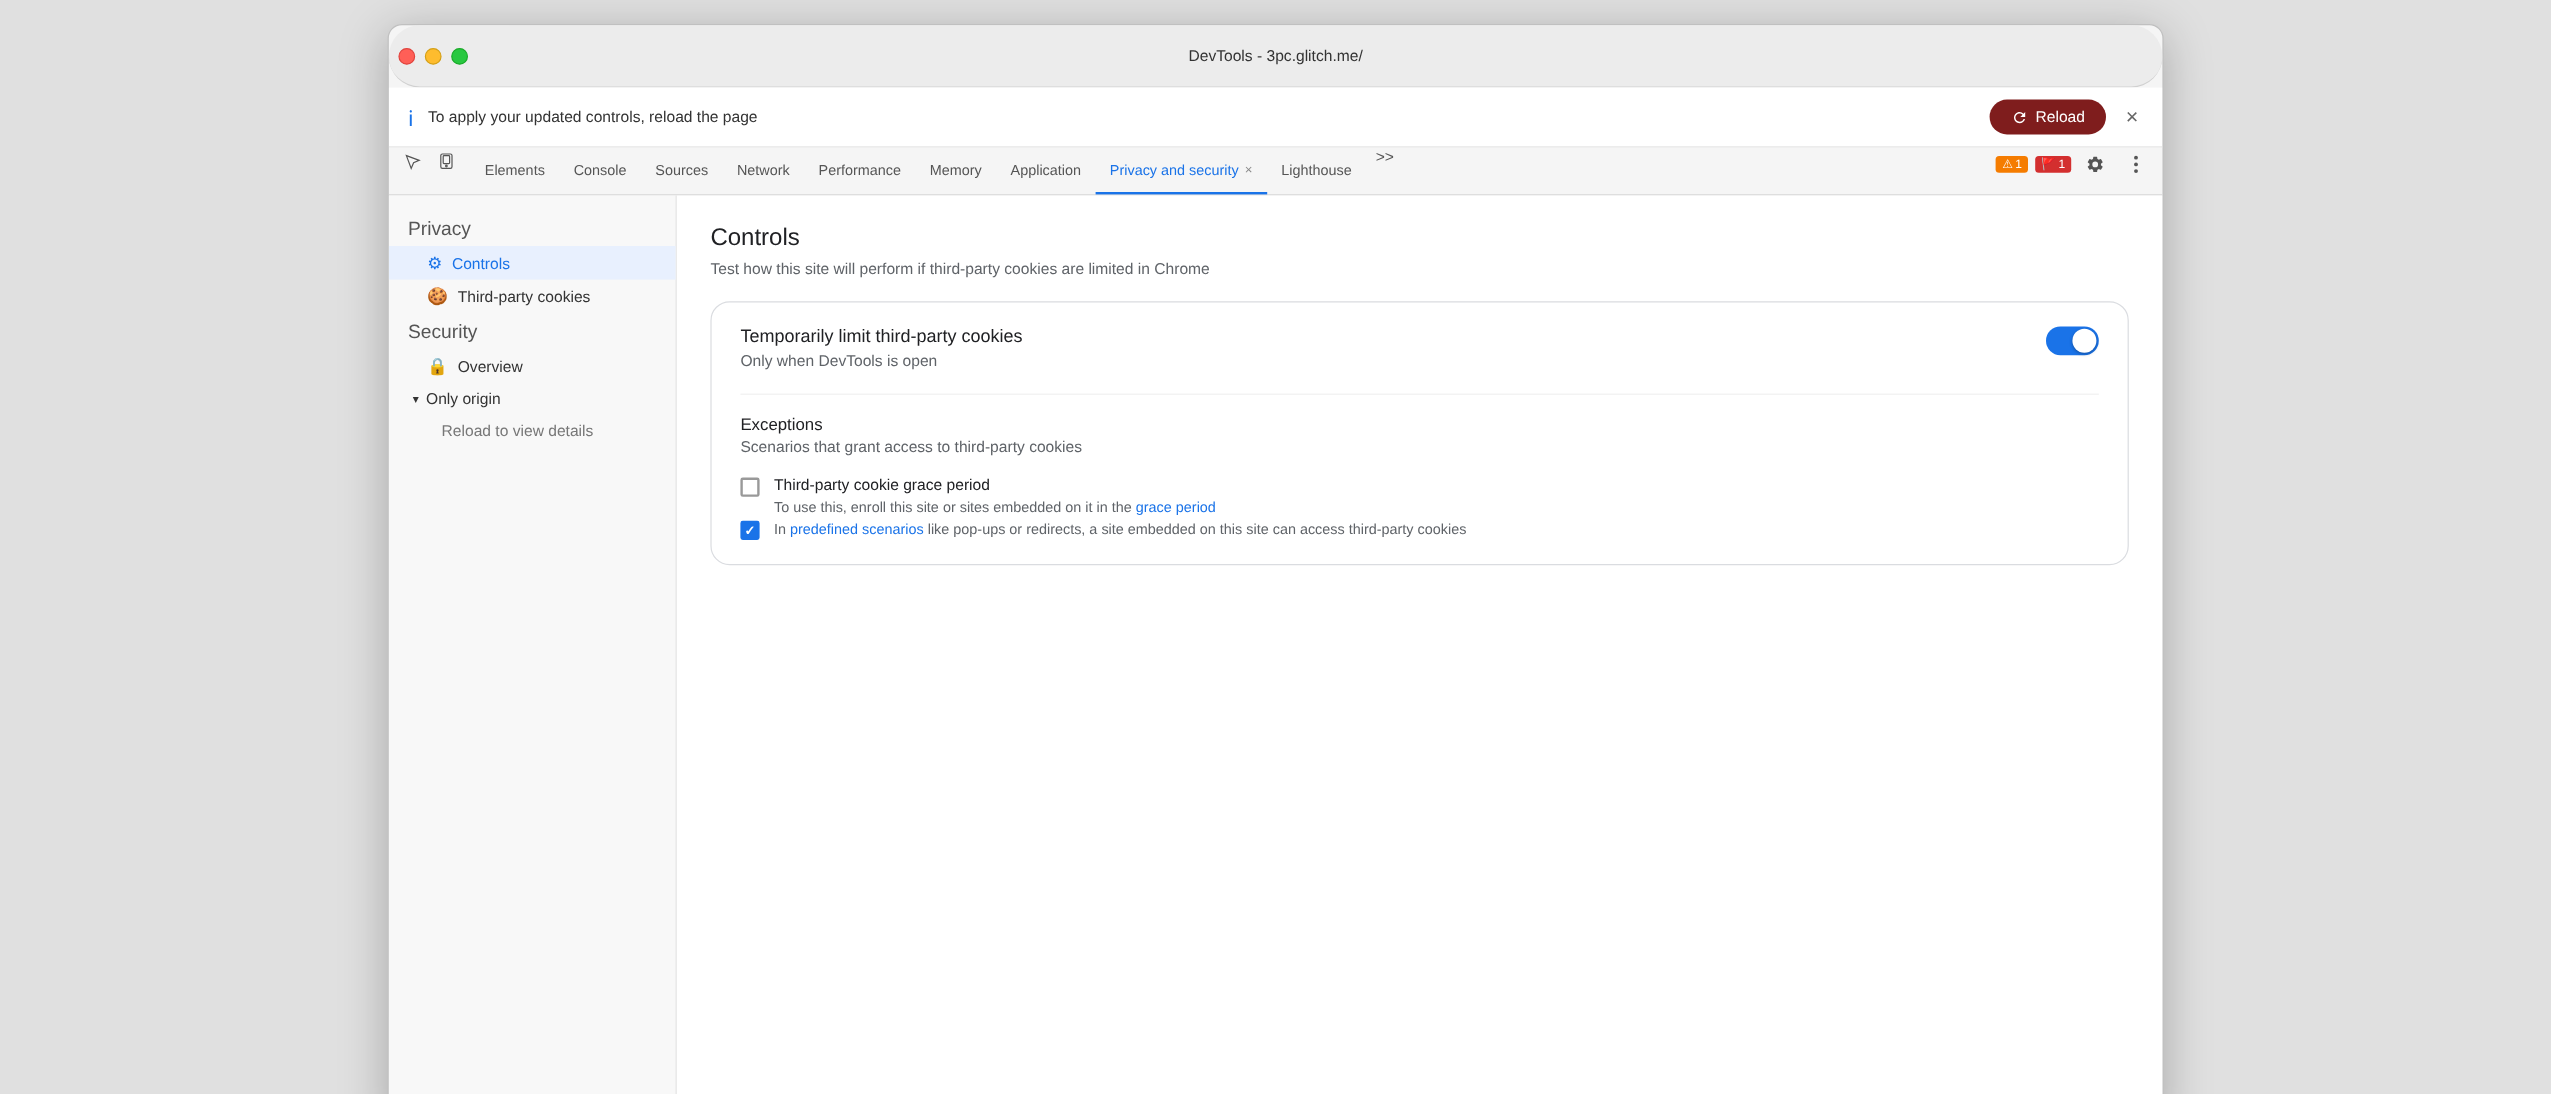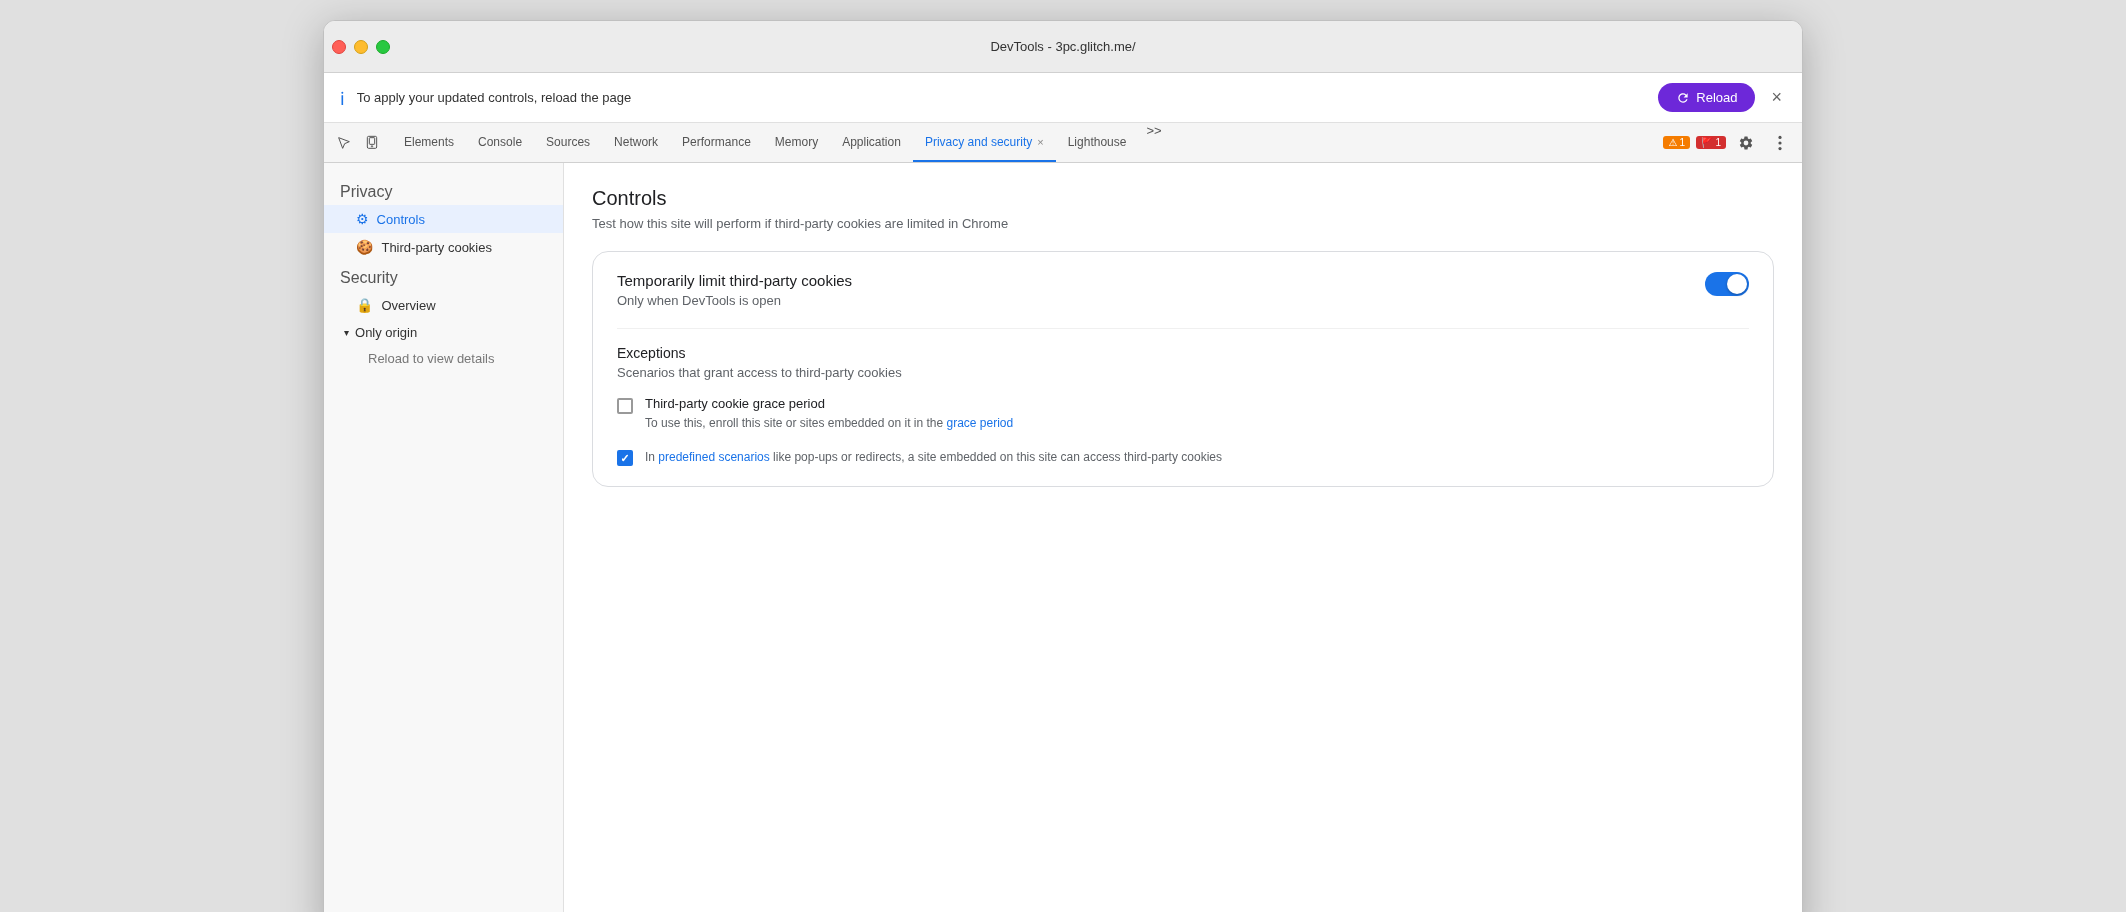--- a/index.html
+++ b/index.html
@@ -21,20 +21,21 @@
       border: 1px solid #c0c0c0;
     }
     .titlebar {
       background: #ececec;
       height: 52px;
       display: flex;
       align-items: center;
       padding: 0 8px;
       border-bottom: 1px solid #d0d0d0;
       position: relative;
+      border-radius: 26px;
     }
     .traffic-lights {
       display: flex;
       gap: 8px;
     }
     .traffic-light {
       width: 14px;
       height: 14px;
       border-radius: 50%;
       cursor: pointer;
@@ -62,21 +63,21 @@
       color: #1a73e8;
       font-size: 18px;
       flex-shrink: 0;
     }
     .notification-text {
       font-size: 13px;
       color: #333;
       flex: 1;
     }
     .reload-btn {
-      background: #6d28d9;
+      background: #7f1d1d;
       color: white;
       border: none;
       border-radius: 20px;
       padding: 7px 18px;
       font-size: 13px;
       cursor: pointer;
       display: flex;
       align-items: center;
       gap: 6px;
       font-weight: 500;
@@ -85,21 +86,21 @@
       margin-left: auto;
       font-size: 18px;
       color: #666;
       cursor: pointer;
       padding: 4px;
     }
     .tabs-bar {
       background: #f5f5f5;
       border-bottom: 1px solid #d0d0d0;
       display: flex;
-      align-items: center;
+      align-items: flex-start;
       padding: 0 8px;
       height: 40px;
     }
     .devtools-icons {
       display: flex;
       gap: 4px;
       margin-right: 8px;
     }
     .devtools-icon {
       width: 24px;
@@ -305,21 +306,20 @@
     }
     .exceptions-desc {
       font-size: 13px;
       color: #5f6368;
       margin-bottom: 16px;
     }
     .checkbox-item {
       display: flex;
       align-items: flex-start;
       gap: 12px;
-      margin-bottom: 16px;
     }
     .checkbox-item:last-child { margin-bottom: 0; }
     .checkbox {
       width: 16px;
       height: 16px;
       border: 2px solid #999;
       border-radius: 2px;
       flex-shrink: 0;
       margin-top: 2px;
       cursor: pointer;

